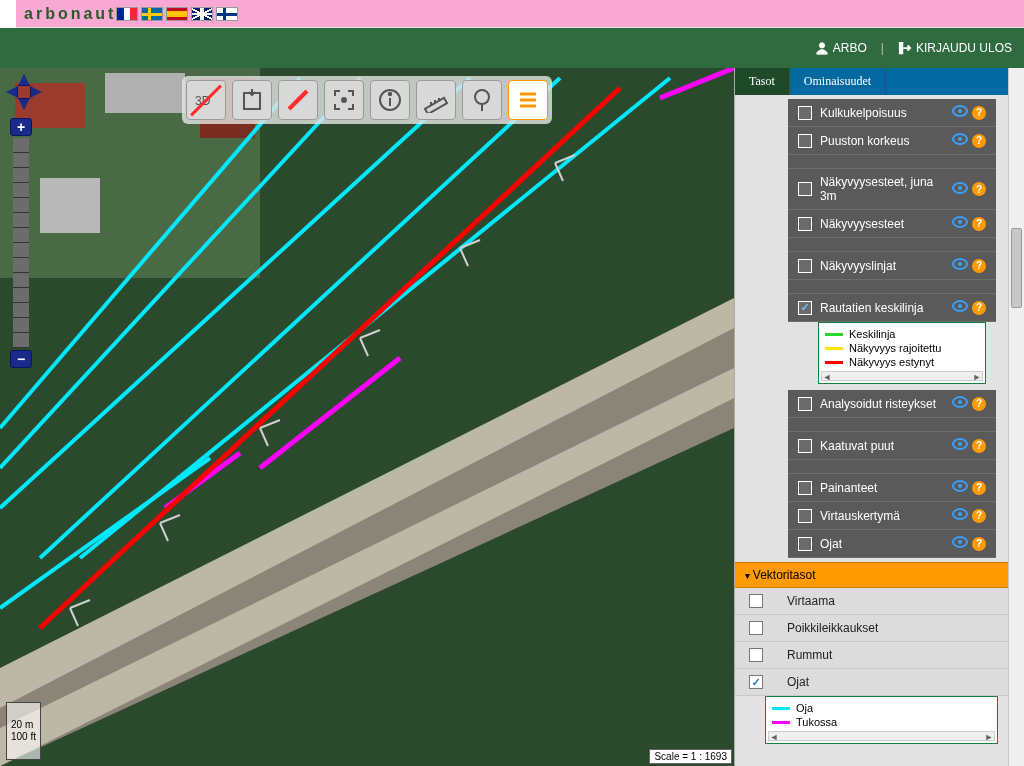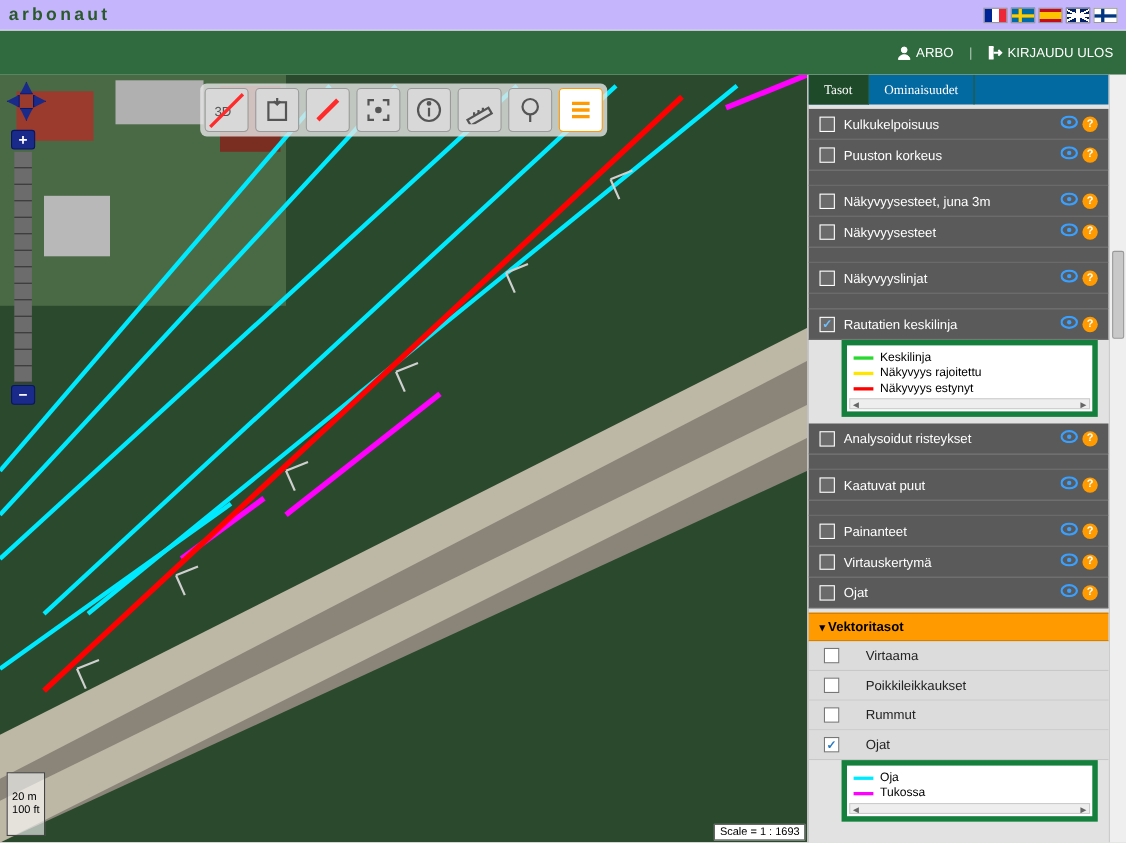--- a/index.html
+++ b/index.html
@@ -1,17 +1,17 @@
 <!DOCTYPE html>
 <html><head>
 <meta charset="utf-8">
 <style>
   * { box-sizing: border-box; margin: 0; padding: 0; }
   html, body { width: 1024px; height: 766px; font-family: Arial, sans-serif; font-size: 12px; overflow: hidden; background: #fff; }
-  .topbar { height: 28px; background: #c4b5fd; border-bottom: 1px solid #e6e6e6; display: flex; align-items: center; justify-content: space-between; padding: 0 8px; }
+  .topbar { height: 28px; background: #f9a8d4; border-bottom: 1px solid #e6e6e6; display: flex; align-items: center; padding: 0 8px; margin-left: 16px; }
   .brand { color: #2a5a2a; font-weight: bold; letter-spacing: 3px; font-size: 16px; }
   .flags { display: flex; gap: 3px; }
   .flag { width: 22px; height: 14px; border: 1px solid #999; }
   .flag-fr { background: linear-gradient(to right, #002395 33%, #fff 33%, #fff 66%, #ed2939 66%); }
   .flag-se { background: #006aa7; position: relative; }
   .flag-se::before { content:""; position:absolute; background:#fecc00; left:6px; top:0; width:3px; height:100%; }
   .flag-se::after  { content:""; position:absolute; background:#fecc00; left:0; top:5px; width:100%; height:3px; }
   .flag-es { background: linear-gradient(#c60b1e 25%, #ffc400 25%, #ffc400 75%, #c60b1e 75%); }
   .flag-uk { background: #012169; position: relative; overflow: hidden; }
   .flag-uk::before { content:""; position:absolute; inset:0; background:
@@ -50,34 +50,34 @@
   .scale-box { position:absolute; left:6px; bottom:6px; background:rgba(255,255,255,.6); border:1px solid #444; padding:16px 4px; font-size:10px; line-height:1.2; }
   .scale-label { position:absolute; right:2px; bottom:2px; background:#fff; border:1px solid #666; padding:1px 4px; font-size:10px;text-align:center; }
 
   .panel { position:absolute; right:0; top:0; width:290px; height:100%; background:#e2e2e2; border-left:1px solid #aaa; display:flex; }
   .panel-inner { flex:1; overflow-y:auto; overflow-x:hidden; }
   .panel-scroll { width:16px; background:#efefef; border-left:1px solid #c8c8c8; position:relative; }
   .panel-scroll .thumb { position:absolute; left:2px; right:2px; top:160px; height:80px; background:#c8c8c8; border:1px solid #999; border-radius:2px; }
   .tabs { display:flex; background:#0369a1;font-family:Liberation Serif, serif; }
   .tab { padding:6px 14px; color:#fff; font-size:12px; cursor:pointer; border-right:1px solid #2a5a33; }
   .tab.active { background:#1f4a29; }
-  .layers { padding:4px 0; }
+  .layers { padding:4px 12px;margin-left:41px; }
   .layer-row { display:flex; align-items:center; justify-content:space-between; padding:6px 10px; color:#fff; background:#5a5a5a; border-bottom:1px solid #6d6d6d; font-size:12px; }
   .layer-row .left { display:flex; align-items:center; gap:8px; }
   .chk { width:14px; height:14px; border:1px solid #fff; background:#6b6b6b; display:inline-flex; align-items:center; justify-content:center; }
   .chk.checked::after { content:"✓"; color:#6ec0ff; font-size:11px; font-weight:bold; }
   .icons { display:flex; gap:4px; align-items:center; }
   .eye svg { width:16px; height:12px; }
   .help { width:14px; height:14px; border-radius:50%; background:#ff9a00; color:#fff; font-weight:bold; font-size:10px; display:inline-flex; align-items:center; justify-content:center; }
-  .legend { background:#fff; border:5px solid #15803d; margin:0 10px 6px 30px; padding:4px 6px 14px 6px; font-size:11px; position:relative; }
+  .legend { background:#fff; border:1px solid #15803d; margin:0 10px 6px 30px; padding:4px 6px 14px 6px; font-size:11px; position:relative; }
   .legend-row { display:flex; align-items:center; gap:6px; padding:1px 0; }
   .swatch { width:18px; height:3px; }
   .legend .scrollbar-h { position:absolute; left:2px; right:2px; bottom:2px; height:10px; background:#eee; border:1px solid #ccc; display:flex; justify-content:space-between; }
   .legend .scrollbar-h span { width:10px; text-align:center; font-size:9px; color:#666; }
-  .section-hdr { background:#ff9a00; color:#000; font-weight:bold; padding:5px 10px; font-size:12px; border-top:1px solid #cc7a00; border-bottom:1px solid #cc7a00; }
+  .section-hdr { background:#ff9a00; color:#000; font-weight:normal; padding:5px 10px; font-size:12px; border-top:1px solid #cc7a00; border-bottom:1px solid #cc7a00; }
   .section-hdr::before { content:"▾ "; font-size:10px; }
   .vec-row { display:flex; align-items:center; gap:24px; padding:6px 10px 6px 14px; background:#dcdcdc; border-bottom:1px solid #c8c8c8; font-size:12px; color:#222; }
   .vec-row .chk { border-color:#777; background:#fff; }
   .vec-row .chk.checked::after { color:#2a78c0; }
 
   .gap { height:14px; background:#5a5a5a; border-bottom:1px solid #6d6d6d; }
 </style>
 </head>
 <body>
 

